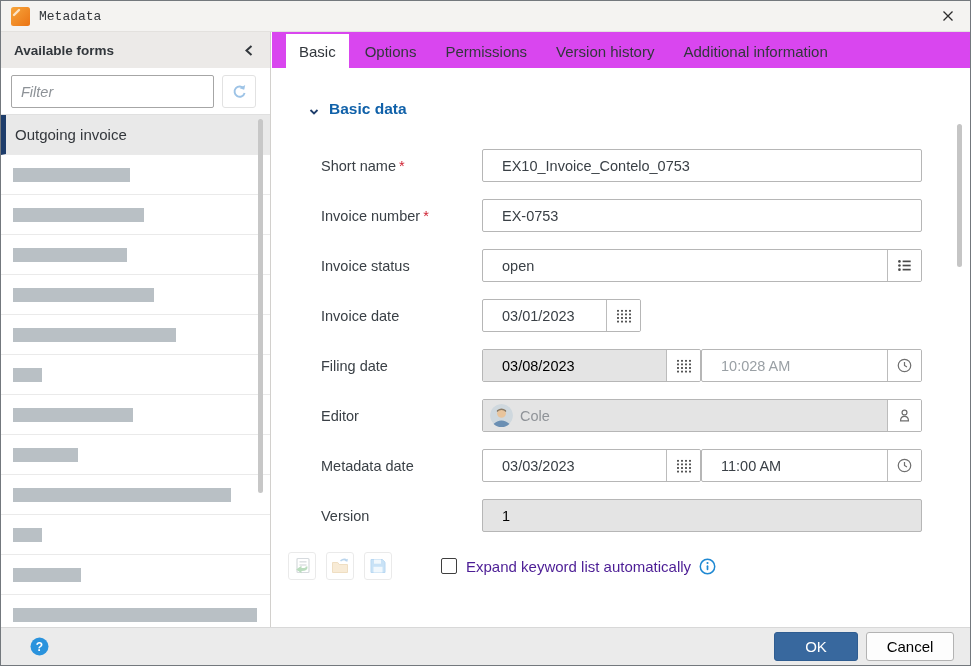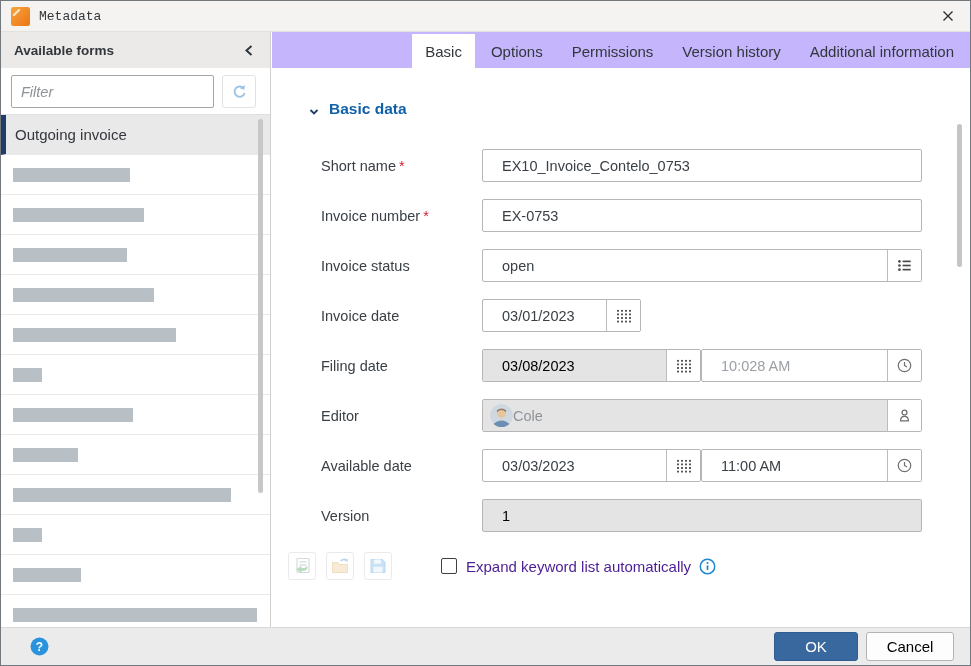--- a/index.html
+++ b/index.html
@@ -40,22 +40,22 @@
                align-items:center; padding-left:12px; cursor:pointer; }
   .list-item.selected { background:#e9e9e9; border-left:5px solid #1e3d6b;
                         padding-left:9px; font-size:15px; color:#33373c; }
   .skel { height:14px; background:#b9c0c5; }
 
   .sidebar-scroll { position:absolute; top:87px; right:7px; width:5px; height:374px;
                     background:#c7c7c7; border-radius:3px; }
 
   
   .content { position:absolute; top:31px; left:271px; right:0; bottom:38px; background:#fff; }
-  .tabbar { height:36px; background:#c4b5fd; display:flex; align-items:flex-end;
-            padding-left:14px;justify-content:flex-end; }
+  .tabbar { height:36px; background:#d946ef; display:flex; align-items:flex-end;
+            padding-left:14px; }
   .tab { height:34px; display:flex; align-items:center; padding:0 13px; margin-right:3px;
          font-size:15px; color:#32373c; cursor:pointer; white-space:nowrap; }
   .tab.active { background:#fff; }
 
   .panel { position:relative; height:calc(100% - 36px); overflow:hidden; }
   .content-scroll { position:absolute; top:56px; right:8px; width:5px; height:143px;
                     background:#c5c5c5; border-radius:3px; }
 
   .section-head { display:flex; align-items:flex-end; gap:9px; margin:32px 0 0 36px;
                   cursor:pointer; }
@@ -73,21 +73,21 @@
                  font-family:"Liberation Sans",sans-serif; }
   .field .btn { width:34px; flex:none; border-left:1px solid #bcbcbc; background:#fff;
                 display:flex; align-items:center; justify-content:center; cursor:pointer; }
   .w-full { width:440px; }
   .w-date-sm { width:159px; }
   .w-date-lg { width:219px; }
   .w-time { width:221px; }
   .seg-dis { background:#e4e4e4; }
   .seg-dis input { color:#000000; }
   input.gray-text { color:#9aa0a5; }
-  .editor-main { flex:1; display:flex; align-items:center; padding-left:7px; }
+  .editor-main { flex:1; display:flex; align-items:center; gap:7px; padding-left:7px; }
   .editor-name { font-size:14.5px; color:#8f9398; }
   .avatar { width:23px; height:23px; border-radius:50%; overflow:hidden; flex:none; }
 
   .actions { display:flex; align-items:center; margin:20px 0 0 16px; }
   .tool-btn { width:28px; height:28px; border:1px solid #e6e6e6; border-radius:3px;
               background:#fff; display:flex; align-items:center; justify-content:center;
               margin-right:10px; opacity:.8; cursor:default; }
   .cb { width:16px; height:16px; border:1.5px solid #3f3f3f; border-radius:2px;
         background:#fff; margin-left:39px; flex:none; cursor:pointer; }
   .cb-label { font-size:15px; color:#4c1d95; margin-left:9px; }
@@ -298,21 +298,21 @@
           <span class="btn">
             <svg width="17" height="17" viewBox="0 0 18 18" fill="none" stroke="#6f6f6f" stroke-width="1.3">
               <circle cx="9" cy="5.8" r="2.6"></circle>
               <path d="M4.8 14.8 c0-3.2 2-4.8 4.2-4.8 s4.2 1.6 4.2 4.8z"></path>
             </svg>
           </span>
         </div>
       </div>
 
       <div class="row">
-        <span class="lbl">Available date</span>
+        <span class="lbl">Metadata date</span>
         <div class="field w-date-lg">
           <input value="03/03/2023" style="">
           <span class="btn">
             <span class="icon-grid"></span>
           </span>
         </div>
         <div class="field w-time">
           <input value="11:00 AM" style="">
           <span class="btn">
             <svg width="17" height="17" viewBox="0 0 18 18">

